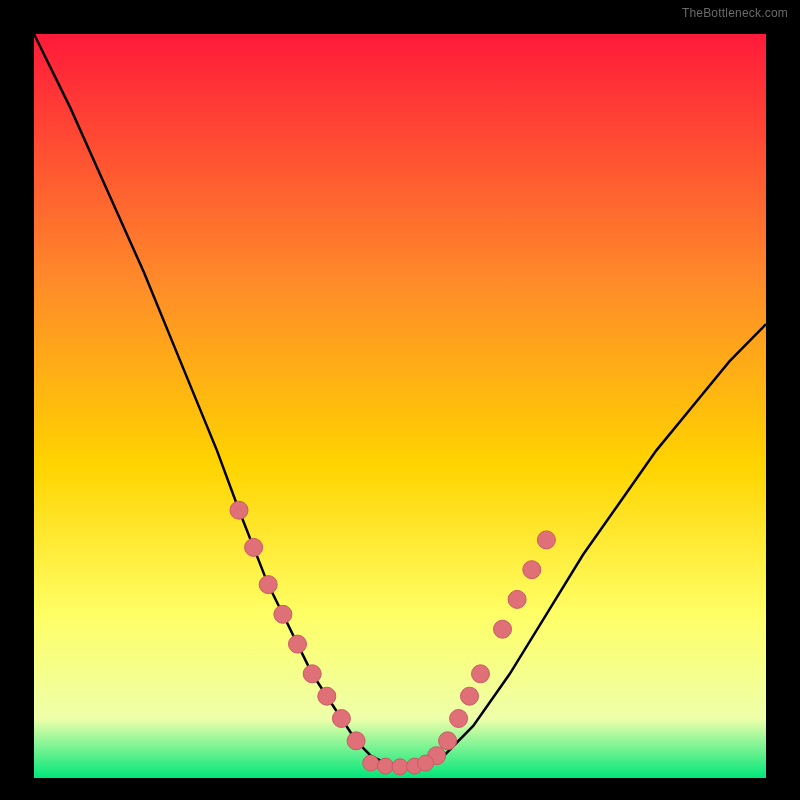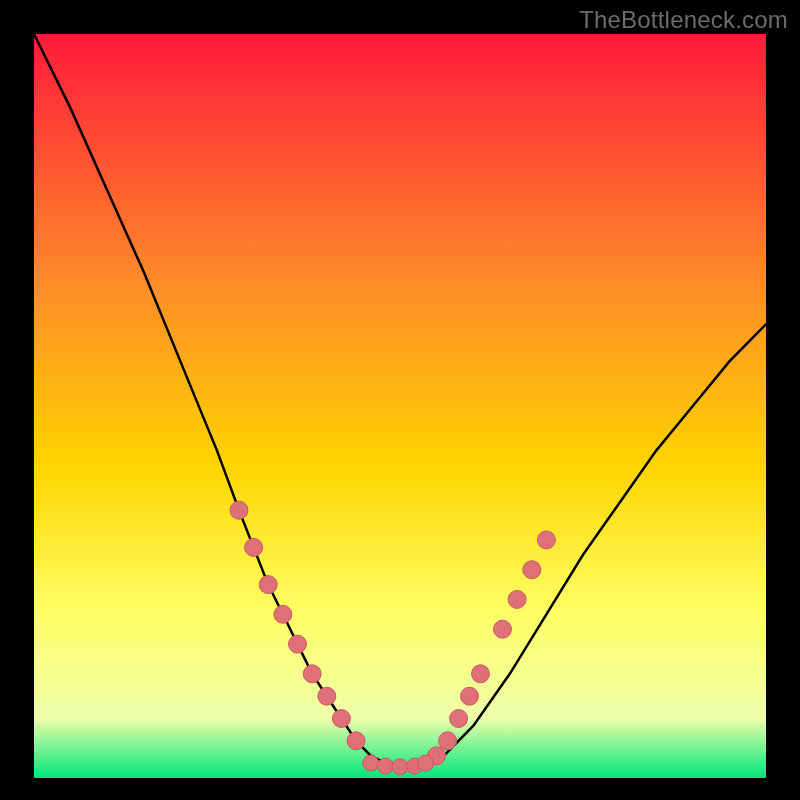--- a/index.html
+++ b/index.html
@@ -14,21 +14,21 @@
   .container {
     position: relative;
     width: 800px;
     height: 800px;
   }
   .watermark {
     position: absolute;
     top: 6px;
     right: 12px;
     color: #6b6b6b;
-    font-size: 24px;
+    font-size: 12px;
     font-weight: 500;
     z-index: 3;
     letter-spacing: 0.2px;
   }
   svg {
     display: block;
   }
 </style>
 </head>
 <body>

